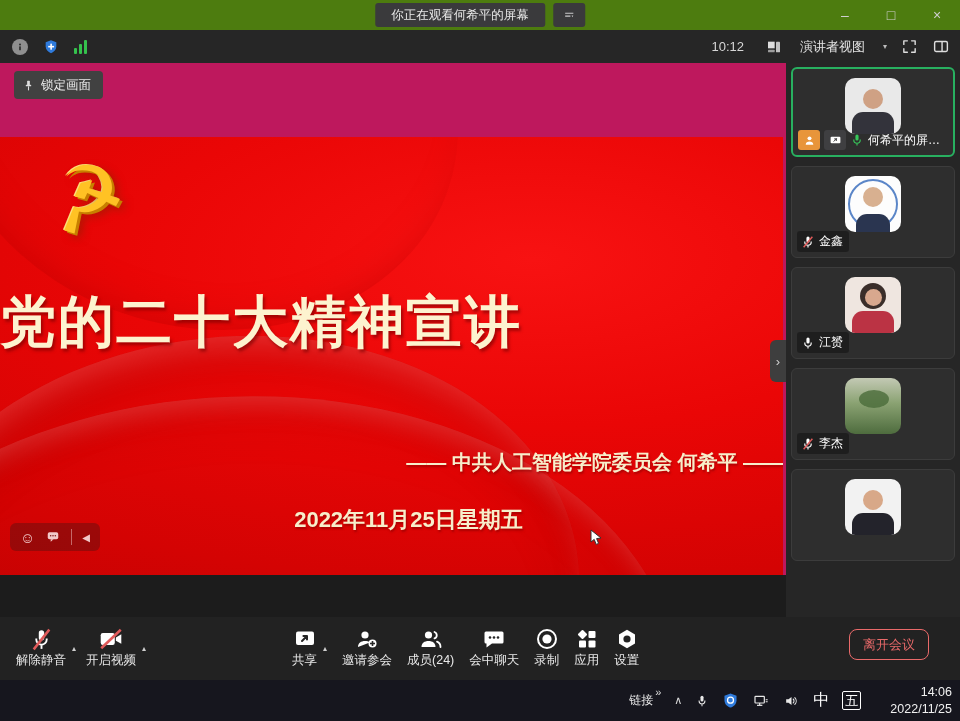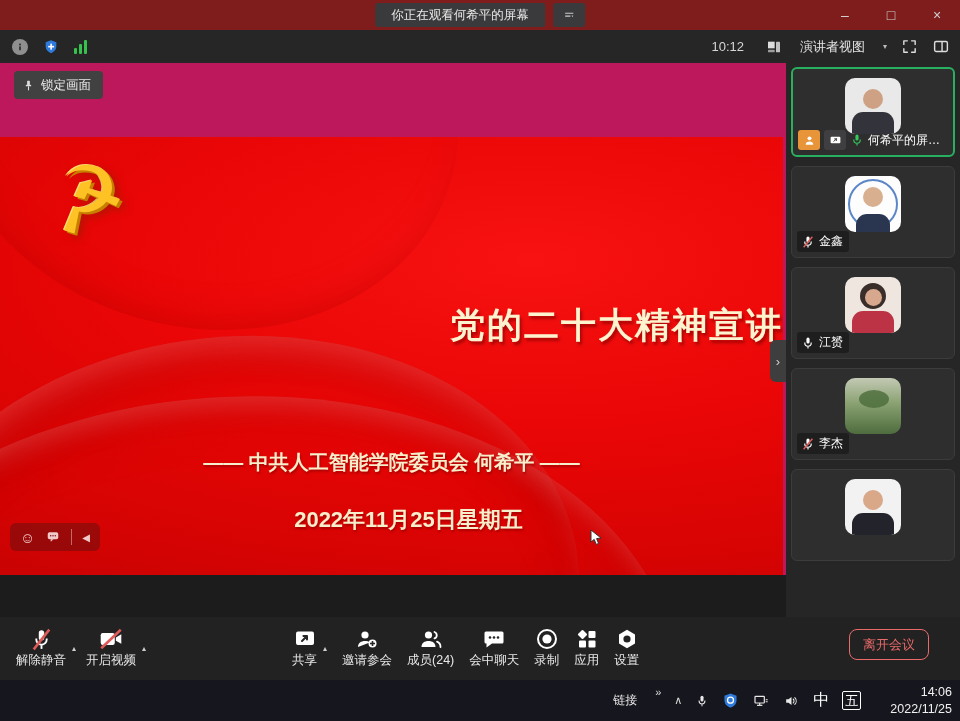--- a/index.html
+++ b/index.html
@@ -1,21 +1,21 @@
 <!DOCTYPE html>
 <html><head>
 <meta charset="utf-8">
 <style>
   * { margin:0; padding:0; box-sizing:border-box; }
   html,body { width:960px; height:721px; }
   body { position:relative; background:#1e1e1e; font-family:"Liberation Sans", sans-serif; overflow:hidden; color:#e8e8e8; }
   svg { display:block; }
 
   
-  .titlebar { position:absolute; top:0; left:0; right:0; height:30px; background:#7f1d1d; z-index:30; }
+  .titlebar { position:absolute; top:0; left:0; right:0; height:30px; background:#4d7c0f; z-index:30; }
   .title-center { position:absolute; left:50%; top:3px; transform:translateX(-50%); display:flex; gap:8px; align-items:center; }
   .title-pill { background:#3a3a3c; color:#e9e9e9; font-size:12.5px; height:24px; line-height:24px; padding:0 16px; border-radius:3px; white-space:nowrap; }
   .menu-pill { background:#3a3a3c; height:24px; width:32px; border-radius:3px; display:flex; align-items:center; justify-content:center; gap:2px; }
   .win-controls { position:absolute; right:0; top:0; height:30px; display:flex; }
   .win-btn { width:46px; height:30px; display:flex; align-items:center; justify-content:center; color:#cfcfcf; font-size:14px; }
 
   
   .topbar { position:absolute; top:30px; left:0; right:0; height:33px; background:#262626; z-index:29; }
   .topbar-left { position:absolute; left:12px; top:0; height:33px; display:flex; align-items:center; gap:15px; }
   .info-circle { width:16px; height:16px; border-radius:50%; background:#8f8f8f; display:flex; align-items:center; justify-content:center; }
@@ -33,22 +33,22 @@
 
   
   .slide { position:absolute; top:74px; left:0; width:783px; height:438px; overflow:hidden;
            background: radial-gradient(130% 95% at 68% 28%, #f81212 0%, #ea0606 40%, #d40303 78%, #c30202 100%); }
   .ribbon { position:absolute; border-radius:50%; pointer-events:none; }
   .r1 { left:-120px; top:200px; width:700px; height:520px; box-shadow: inset 0 22px 30px -12px rgba(255,80,80,.55), inset 0 38px 60px -20px rgba(150,0,0,.45); transform:rotate(-6deg); }
   .r2 { left:-220px; top:260px; width:900px; height:620px; box-shadow: inset 0 18px 26px -10px rgba(255,110,110,.4), inset 0 30px 50px -18px rgba(160,0,0,.4); transform:rotate(-4deg); }
   .r3 { left:-60px; top:-240px; width:520px; height:430px; box-shadow: inset 0 -20px 34px -14px rgba(190,0,0,.5); transform:rotate(14deg); }
   .emblem { position:absolute; left:48px; top:18px; font-size:86px; line-height:1; color:#ffc224; transform:rotate(-18deg);
             text-shadow: 2px 3px 0 #c77f00, 4px 6px 8px rgba(120,40,0,.55), -1px -1px 0 #ffe27a; }
-  .slide-title { position:absolute; left:0; right:0; top:148px; text-align:right; font-size:35px; font-weight:bold; letter-spacing:2px; color:#fdf3cf; text-shadow: 2px 3px 3px rgba(120,0,0,.6); margin-top: 17px; }
-  .slide-sub { position:absolute; left:0; right:0; top:312px; text-align:center; font-size:20px; font-weight:bold; color:#f7eecb; text-shadow:1px 2px 2px rgba(120,0,0,.5); }
+  .slide-title { position:absolute; left:0; right:0; top:148px; text-align:left; font-size:56px; font-weight:bold; letter-spacing:2px; color:#fdf3cf; text-shadow: 2px 3px 3px rgba(120,0,0,.6); }
+  .slide-sub { position:absolute; left:0; right:0; top:312px; text-align:right; font-size:20px; font-weight:bold; color:#f7eecb; text-shadow:1px 2px 2px rgba(120,0,0,.5); }
   .slide-date { position:absolute; left:0; right:0; top:368px; text-align:center; font-size:22px; font-weight:bold; color:#f7eecb; text-shadow:1px 2px 2px rgba(120,0,0,.5);margin-left:34px; }
   .react-bar { position:absolute; left:10px; top:386px; display:flex; align-items:center; }
   .react-pill { height:28px; background:rgba(110,15,15,.55); border-radius:6px; display:flex; align-items:center; gap:10px; padding:0 10px; }
   .react-pill .smiley { font-size:15px; color:#f2c9c9; line-height:1; }
   .react-div { width:1px; height:16px; background:rgba(240,200,200,.5); }
   .cursor { position:absolute; left:588px; top:392px; }
   .collapse-handle { position:absolute; right:0; top:277px; width:16px; height:42px; background:#3e3e3e; border-radius:6px 0 0 6px; display:flex; align-items:center; justify-content:center; color:#cfcfcf; font-size:13px; }
 
   
   .sidebar { position:absolute; top:63px; right:0; width:174px; height:554px; background:#262626; overflow:hidden; padding:4px 5px; display:flex; flex-direction:column; gap:9px; }
@@ -72,21 +72,21 @@
   .tb-left { position:absolute; left:16px; top:9px; display:flex; gap:10px; }
   .tb-center { position:absolute; left:292px; top:9px; display:flex; gap:15px; }
   .tbtn { display:flex; flex-direction:column; align-items:center; color:#e8e8e8; font-size:12.5px; white-space:nowrap; }
   .tbtn .ic { height:26px; display:flex; align-items:center; justify-content:center; }
   .with-caret { display:flex; align-items:flex-end; }
   .caret { font-size:8px; color:#cfcfcf; margin:0 0 16px 6px; }
   .leave-btn { position:absolute; right:31px; top:12px; width:80px; height:31px; border:1px solid #e96a6a; border-radius:8px; color:#e96a6a; font-size:13px; display:flex; align-items:center; justify-content:center; background:transparent; }
 
   
   .taskbar { position:absolute; left:0; right:0; bottom:0; height:41px; background:#16161e; display:flex; align-items:center; justify-content:flex-end; gap:13px; padding-right:8px; z-index:40; }
-  .link-wrap { display:flex; align-items:flex-start; gap:18px; color:#e8e8e8; font-size:12px; }
+  .link-wrap { display:flex; align-items:flex-start; gap:2px; color:#e8e8e8; font-size:12px; }
   .link-wrap .chevrons { font-size:11px; margin-top:-6px; color:#ddd; }
   .tray-expand { color:#ddd; font-size:11px; }
   .ime { color:#fff; font-size:16px; }
   .ime-box { width:19px; height:19px; border:1.5px solid #fff; border-radius:2px; color:#fff; font-size:13px; display:flex; align-items:center; justify-content:center; }
   .clockblock { display:flex; flex-direction:column; align-items:flex-end; color:#f0f0f0; font-size:12.5px; line-height:1.3; margin-left:16px; }
 </style>
 </head>
 <body>
 
 <div class="titlebar">

